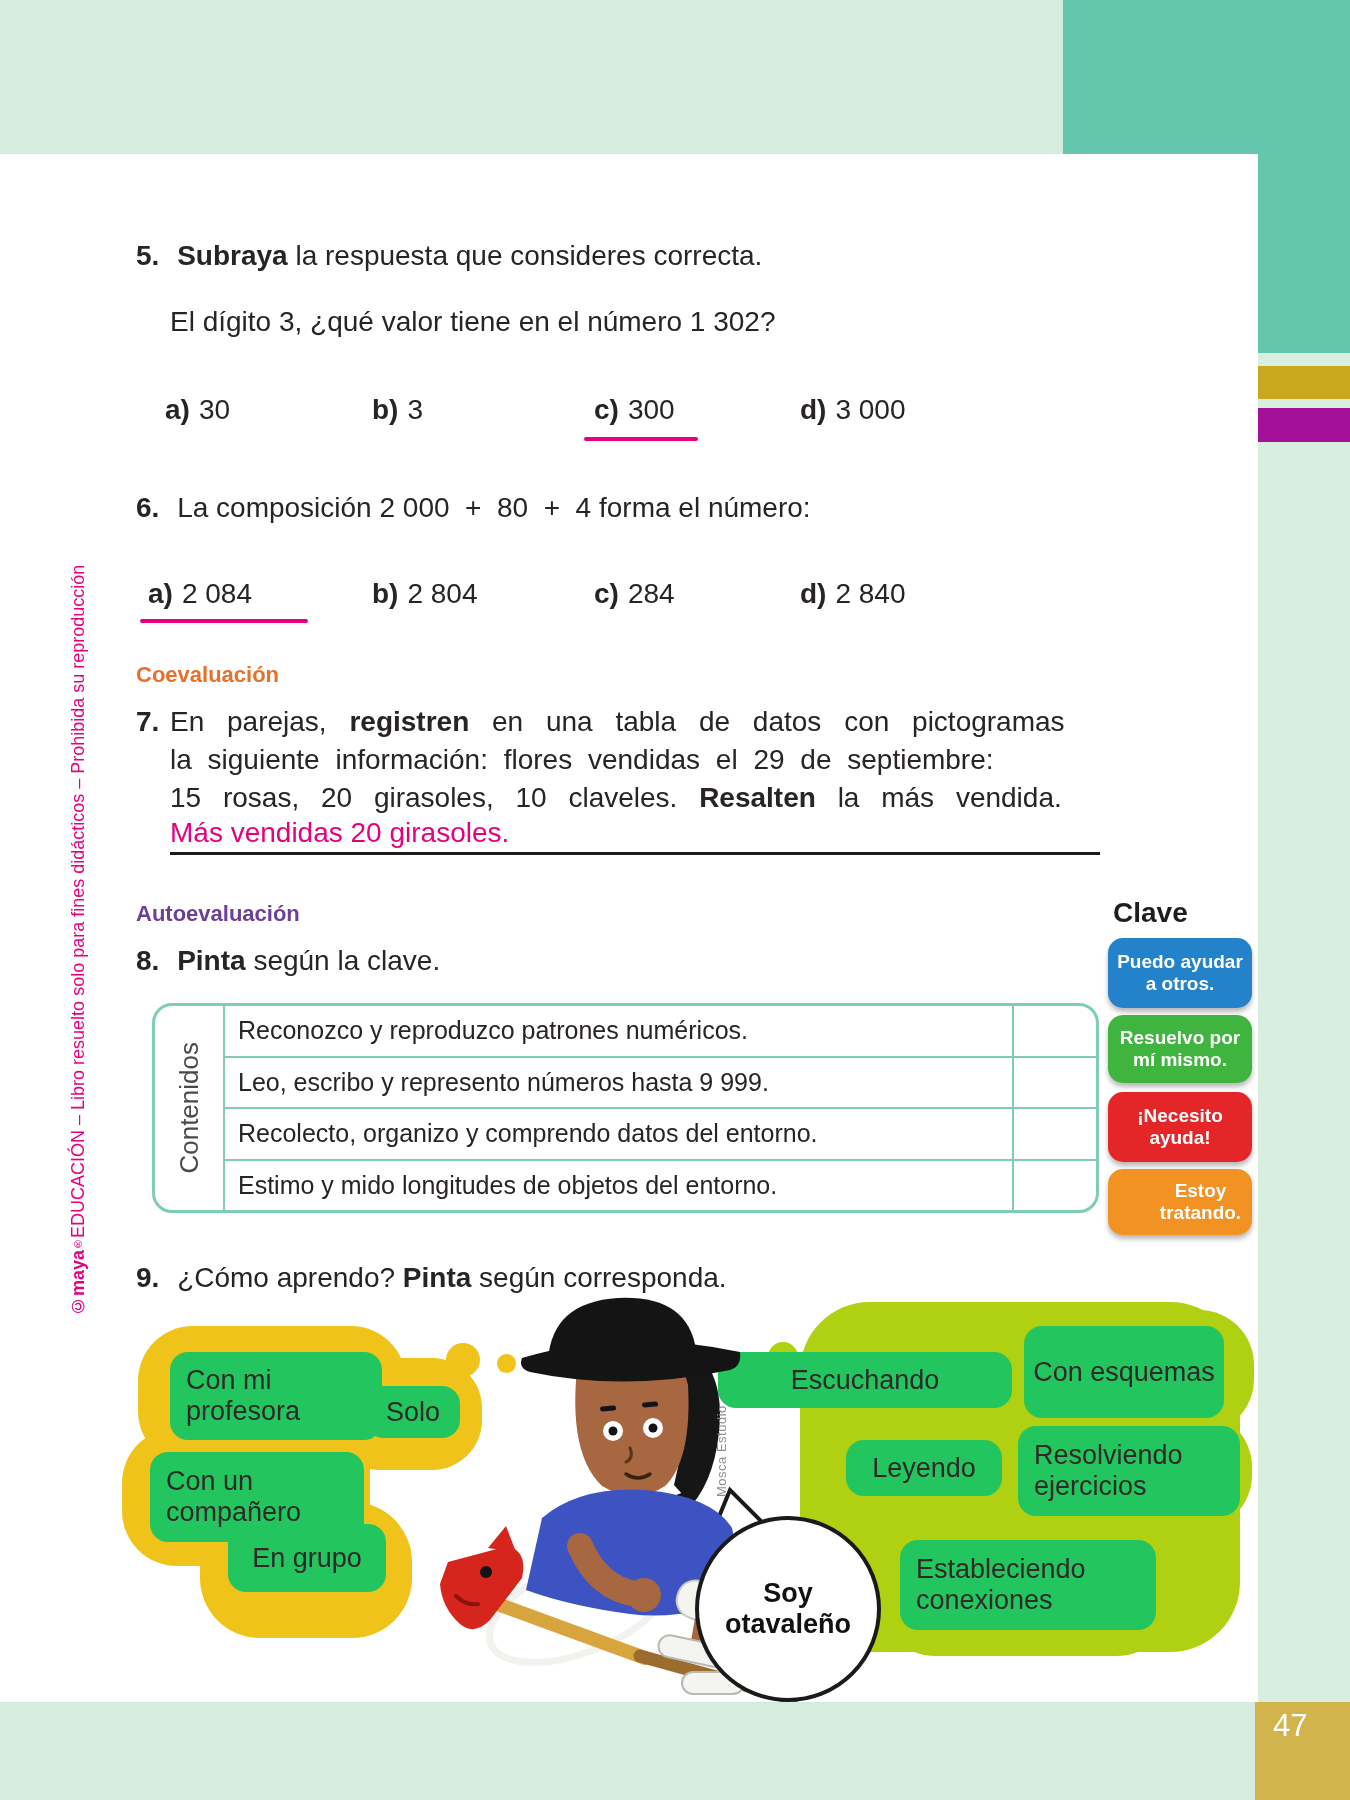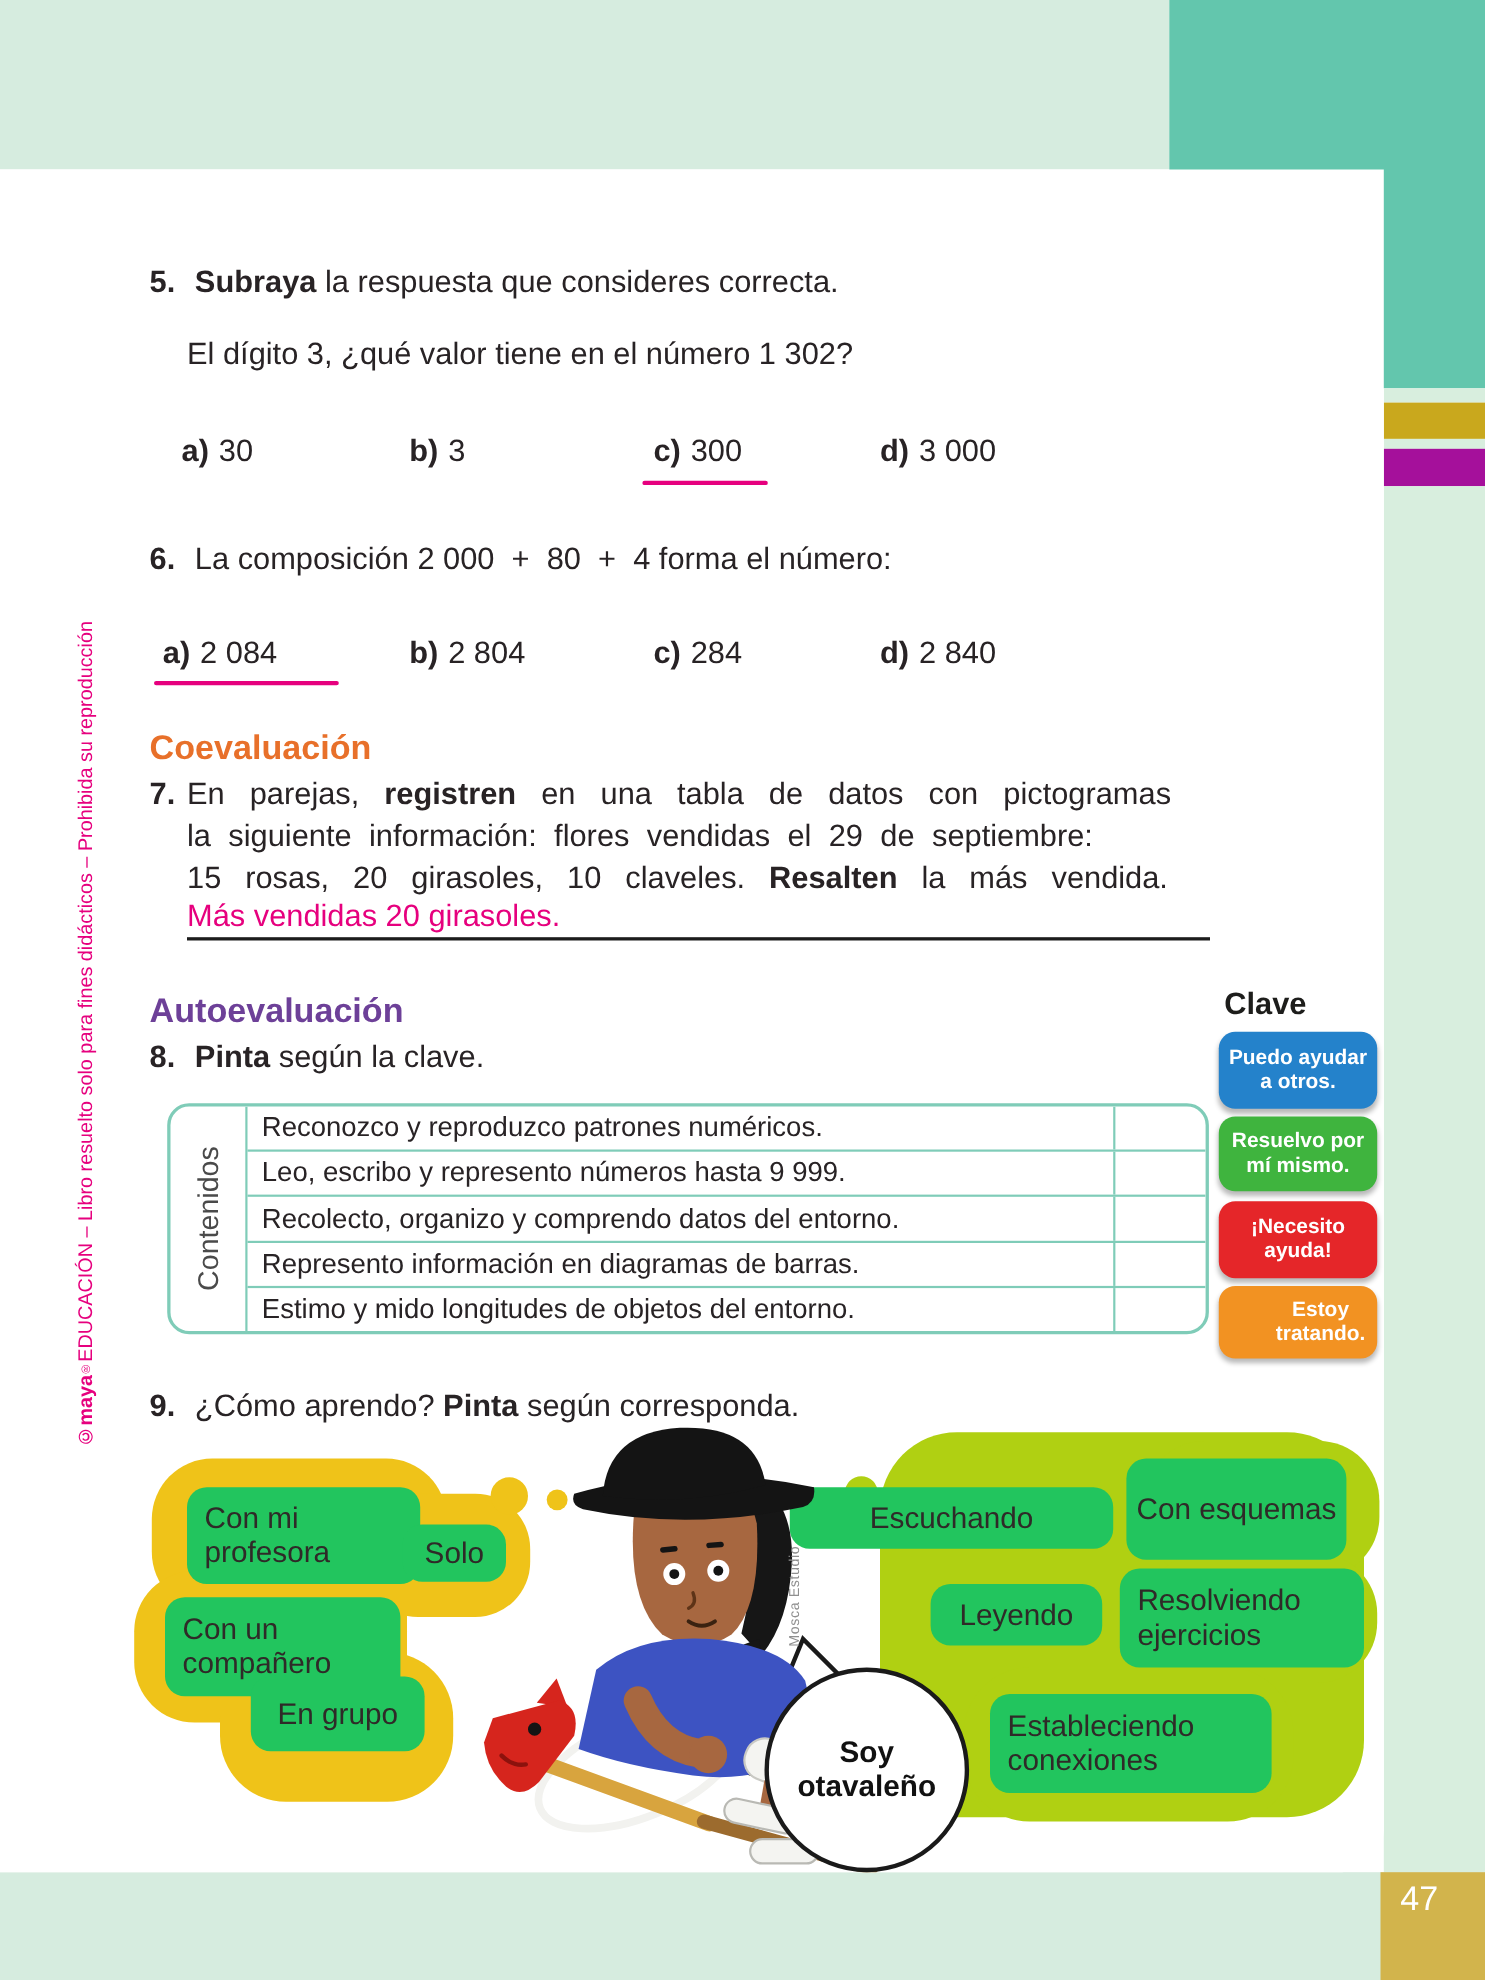--- a/index.html
+++ b/index.html
@@ -29,21 +29,21 @@
   .side-credit .r{font-size:11px;}
 
   
   .qline{font-size:28px;}
   .qnum{font-weight:bold;}
   b,.bold{font-weight:bold;}
   .prewrap{white-space:pre-wrap;}
   .opt{font-size:28px;}
   .opt .ol{font-weight:bold;margin-right:9px;}
   .pinkline{height:4px;background:#e6007e;border-radius:2px;}
-  .heading{font-size:31px;font-weight:bold;}
+  .heading{font-size:22px;font-weight:bold;}
   .orange{color:#e8702a;}
   .purple{color:#6d4098;}
   .ws-med{word-spacing:15px;}
   .ws-sm{word-spacing:8px;}
   .ws-wide{word-spacing:14px;}
   .answer-pink{color:#e6007e;font-size:28px;}
   .rule{height:3px;background:#1c1c1c;}
 
   
   .seltable{left:152px;top:1003px;width:941px;height:204px;border:3px solid #7fccb8;
@@ -168,24 +168,20 @@
     </div>
     <div class="selrow">
       <div class="txt">Leo, escribo y represento números hasta 9 999.</div>
       <div class="paint"></div>
     </div>
     <div class="selrow">
       <div class="txt">Recolecto, organizo y comprendo datos del entorno.</div>
       <div class="paint"></div>
     </div>
     <div class="selrow">
-      <div class="txt">Represento información en diagramas de barras.</div>
-      <div class="paint"></div>
-    </div>
-    <div class="selrow">
       <div class="txt">Estimo y mido longitudes de objetos del entorno.</div>
       <div class="paint"></div>
     </div>
   </div>
 </div>
 
 <div class="abs clave-title">Clave</div>
 <div class="abs badge b1" style="background: rgb(36, 130, 203);">Puedo ayudar a otros.</div>
 <div class="abs badge b2" style="background: rgb(63, 180, 62);">Resuelvo por mí mismo.</div>
 <div class="abs badge b3" style="background: rgb(229, 38, 41);">¡Necesito ayuda!</div>

